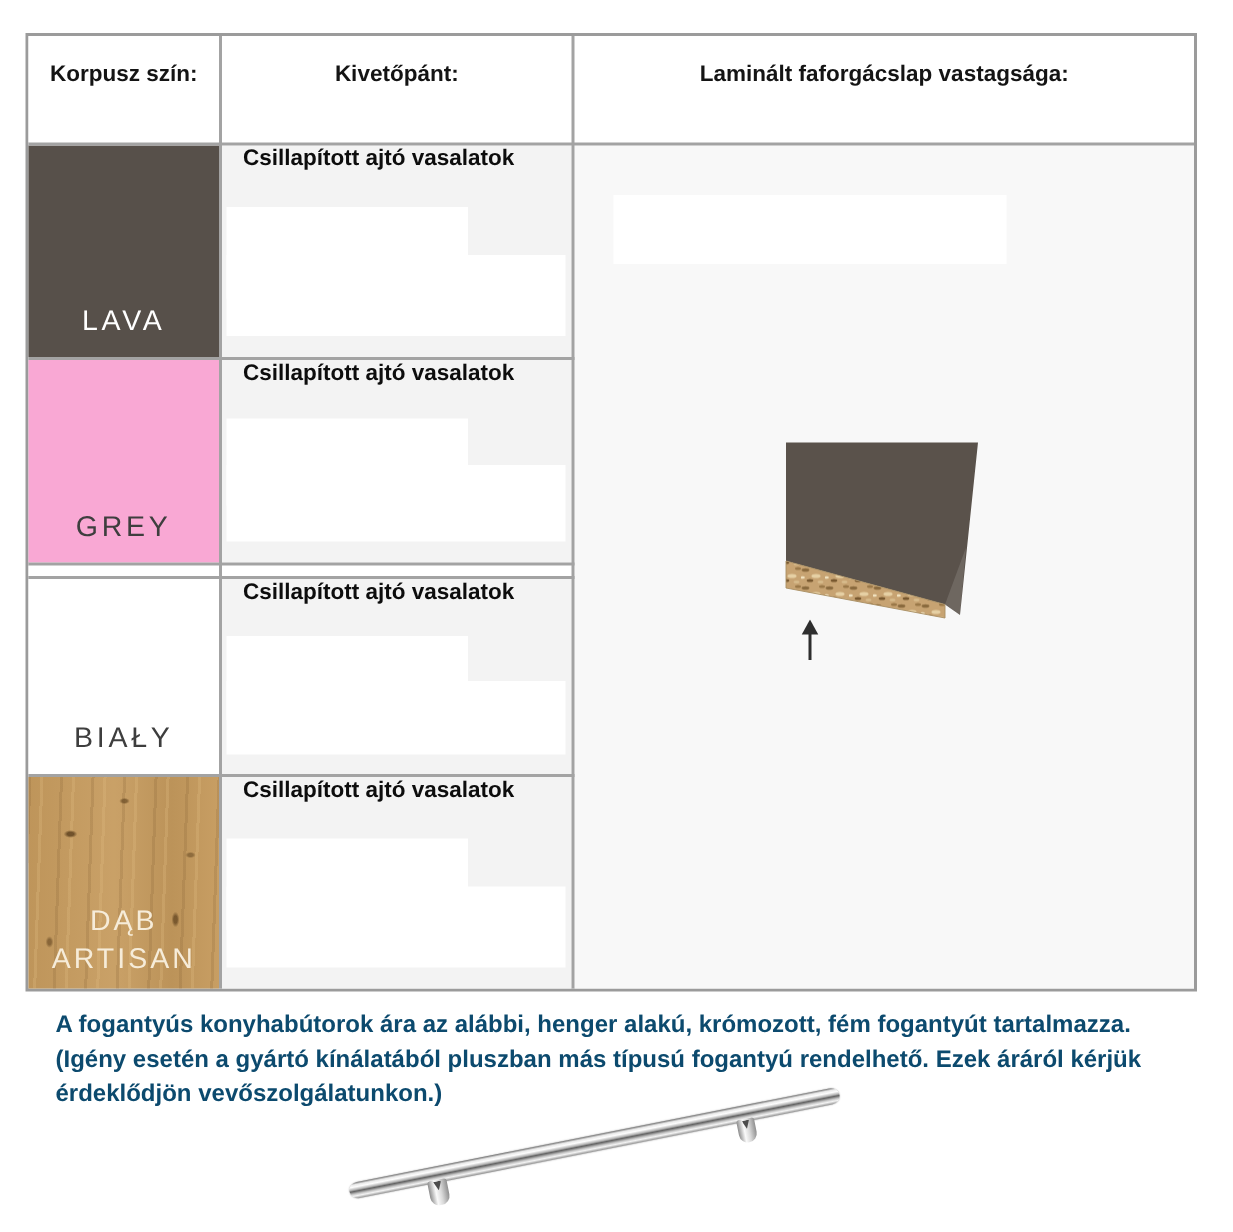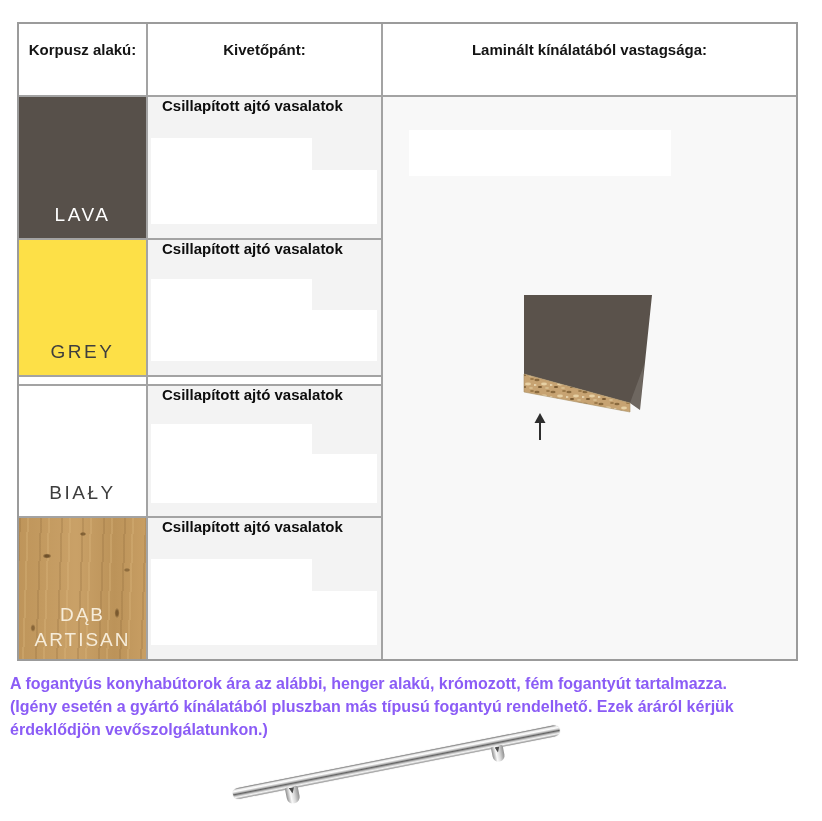--- a/index.html
+++ b/index.html
@@ -66,22 +66,22 @@
   .vb { position:absolute; top:0; width:2px; height:635px; background:#a3a3a3; }
   .vb1 { left:127px; } .vb2 { left:362px; }
   .hb { position:absolute; height:2px; background:#a3a3a3; }
   .hb-header { left:0; top:71px; width:777px; }
   .hb1 { left:0; top:214px; width:364px; }
   .hb2 { left:0; top:351px; width:364px; }
   .hb3 { left:0; top:360px; width:364px; }
   .hb4 { left:0; top:492px; width:364px; }
   .gap-strip { position:absolute; left:0; top:353px; width:364px; height:7px; background:#ffffff; }
   
-  .footer-text { position:absolute; left:10px; top:672px; width:780px;
-                 font-size:16px; font-weight:bold; color:#8b5cf6; line-height:23px; }
+  .footer-text { position:absolute; left:37px; top:672px; width:780px;
+                 font-size:16px; font-weight:bold; color:#0c4a6e; line-height:23px; }
   .handle { position:absolute; left:233px; top:789px; width:333px; height:11px;
             transform:rotate(-11.2deg); transform-origin:0 50%; }
   .handle-bar {
     position:absolute; left:0; top:0; width:333px; height:11px; border-radius:6px/50%;
     background:linear-gradient(to bottom,
       #6f6f6f 0%, #e9e9e9 14%, #fdfdfd 28%, #b5b5b5 44%,
       #636363 54%, #c6c6c6 70%, #f3f3f3 82%, #8f8f8f 100%);
     box-shadow:0 0 1px rgba(0,0,0,0.4);
   }
   .handle-foot {
@@ -96,28 +96,28 @@
   .foot-1 { left:52px; }
   .foot-2 { left:262px; width:12px; height:16px; }
 </style>
 </head>
 <body>
 
 <div class="page">
 
   <div class="table-frame">
 
-    <div class="cell th th1">Korpusz alakú:</div>
+    <div class="cell th th1">Korpusz szín:</div>
     <div class="cell th th2">Kivetőpánt:</div>
-    <div class="cell th th3">Laminált kínálatából vastagsága:</div>
+    <div class="cell th th3">Laminált faforgácslap vastagsága:</div>
 
     <div class="cell swatch sw-lava" style="background-color: rgb(87, 80, 74);">
       <div class="swatch-label" style="color: rgb(255, 255, 255);">LAVA</div>
     </div>
-    <div class="cell swatch sw-grey" style="background-color: #fde047;">
+    <div class="cell swatch sw-grey" style="background-color: #f9a8d4;">
       <div class="swatch-label" style="color: rgb(62, 62, 62);">GREY</div>
     </div>
     <div class="cell swatch sw-bialy" style="background-color: rgb(255, 255, 255);">
       <div class="swatch-label" style="color: rgb(62, 62, 62);">BIAŁY</div>
     </div>
     <div class="cell swatch sw-dab" style="background-color: rgb(198, 155, 94);">
       <div class="swatch-label" style="color: rgb(246, 236, 217);">DĄB ARTISAN</div>
     </div>
 
     <div class="cell hinge hg1">

